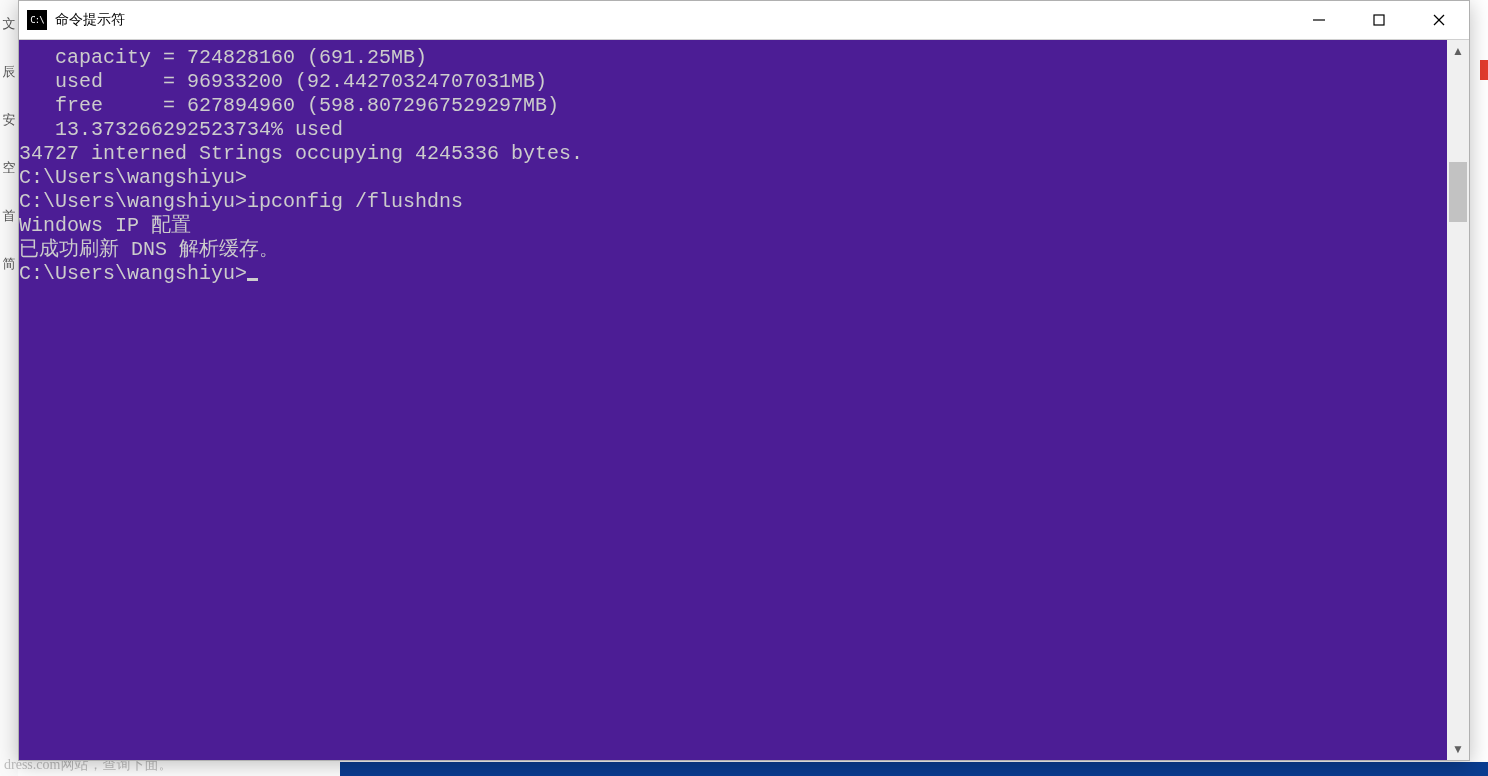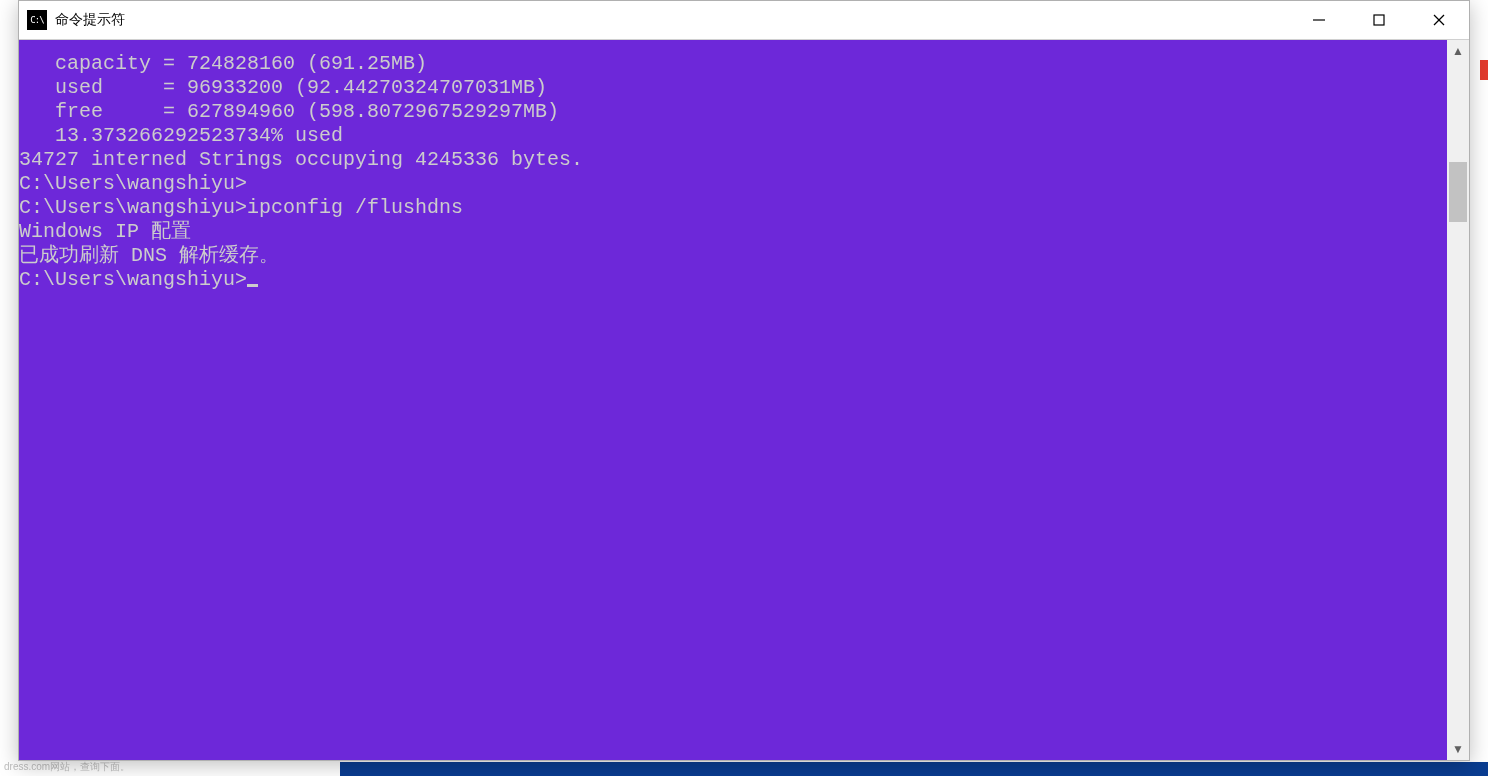--- a/index.html
+++ b/index.html
@@ -37,22 +37,23 @@
     top: 60px;
     bottom: 0;
     width: 8px;
     background: linear-gradient(#e33b2e 0 20px, #fff 20px);
   }
   .bg-bottom-text {
     position: absolute;
     left: 4px;
     bottom: 2px;
     color: #bfbfbf;
-    font-size: 10px;
+    font-size: 14px;
     white-space: nowrap;
+    font-family: Liberation Serif, serif;
   }
   .bg-taskbar {
     position: absolute;
     left: 340px;
     right: 0;
     bottom: 0;
     height: 14px;
     background: #0a3d91;
   }
 
@@ -110,27 +111,27 @@
   .win-btn svg { stroke: #000; stroke-width: 1.2; fill: none; }
 
   .console-wrap {
     flex: 1 1 auto;
     display: flex;
     background: #0c0c0c;
     min-height: 0;
   }
   .console {
     flex: 1 1 auto;
-    background: #6d28d9;
+    background: #4c1d95;
     color: #cccccc;
     font-family: "NSimSun", "SimSun", Consolas, "Courier New", monospace;
     font-size: 20px;
     line-height: 24px;
     white-space: pre;
-    padding: 12px 0 0 0;
+    padding: 6px 0 0 0;
     overflow: hidden;
   }
   .console .line { display:block; }
   .prompt-line { display:inline; }
   .cursor {
     display:inline-block;
     width: 11px;
     height: 3px;
     background: #cccccc;
     vertical-align: baseline;
@@ -170,20 +171,31 @@
     left:2px; right:2px;
     top: 100px;
     height: 60px;
     background:#c2c2c2;
   }
 </style>
 </head>
 <body>
 
 <div class="bg-app">
+  <div class="bg-left-strip">文
+
+辰
+
+安
+
+空
+
+首
+
+简</div>
   <div class="bg-right-strip"></div>
   <div class="bg-bottom-text">dress.com网站，查询下面。</div>
   <div class="bg-taskbar"></div>
 </div>
 
 <div class="cmd-window">
 
   <div class="titlebar">
     <span class="app-icon">C:\</span>
     <span class="title-text">命令提示符</span>

